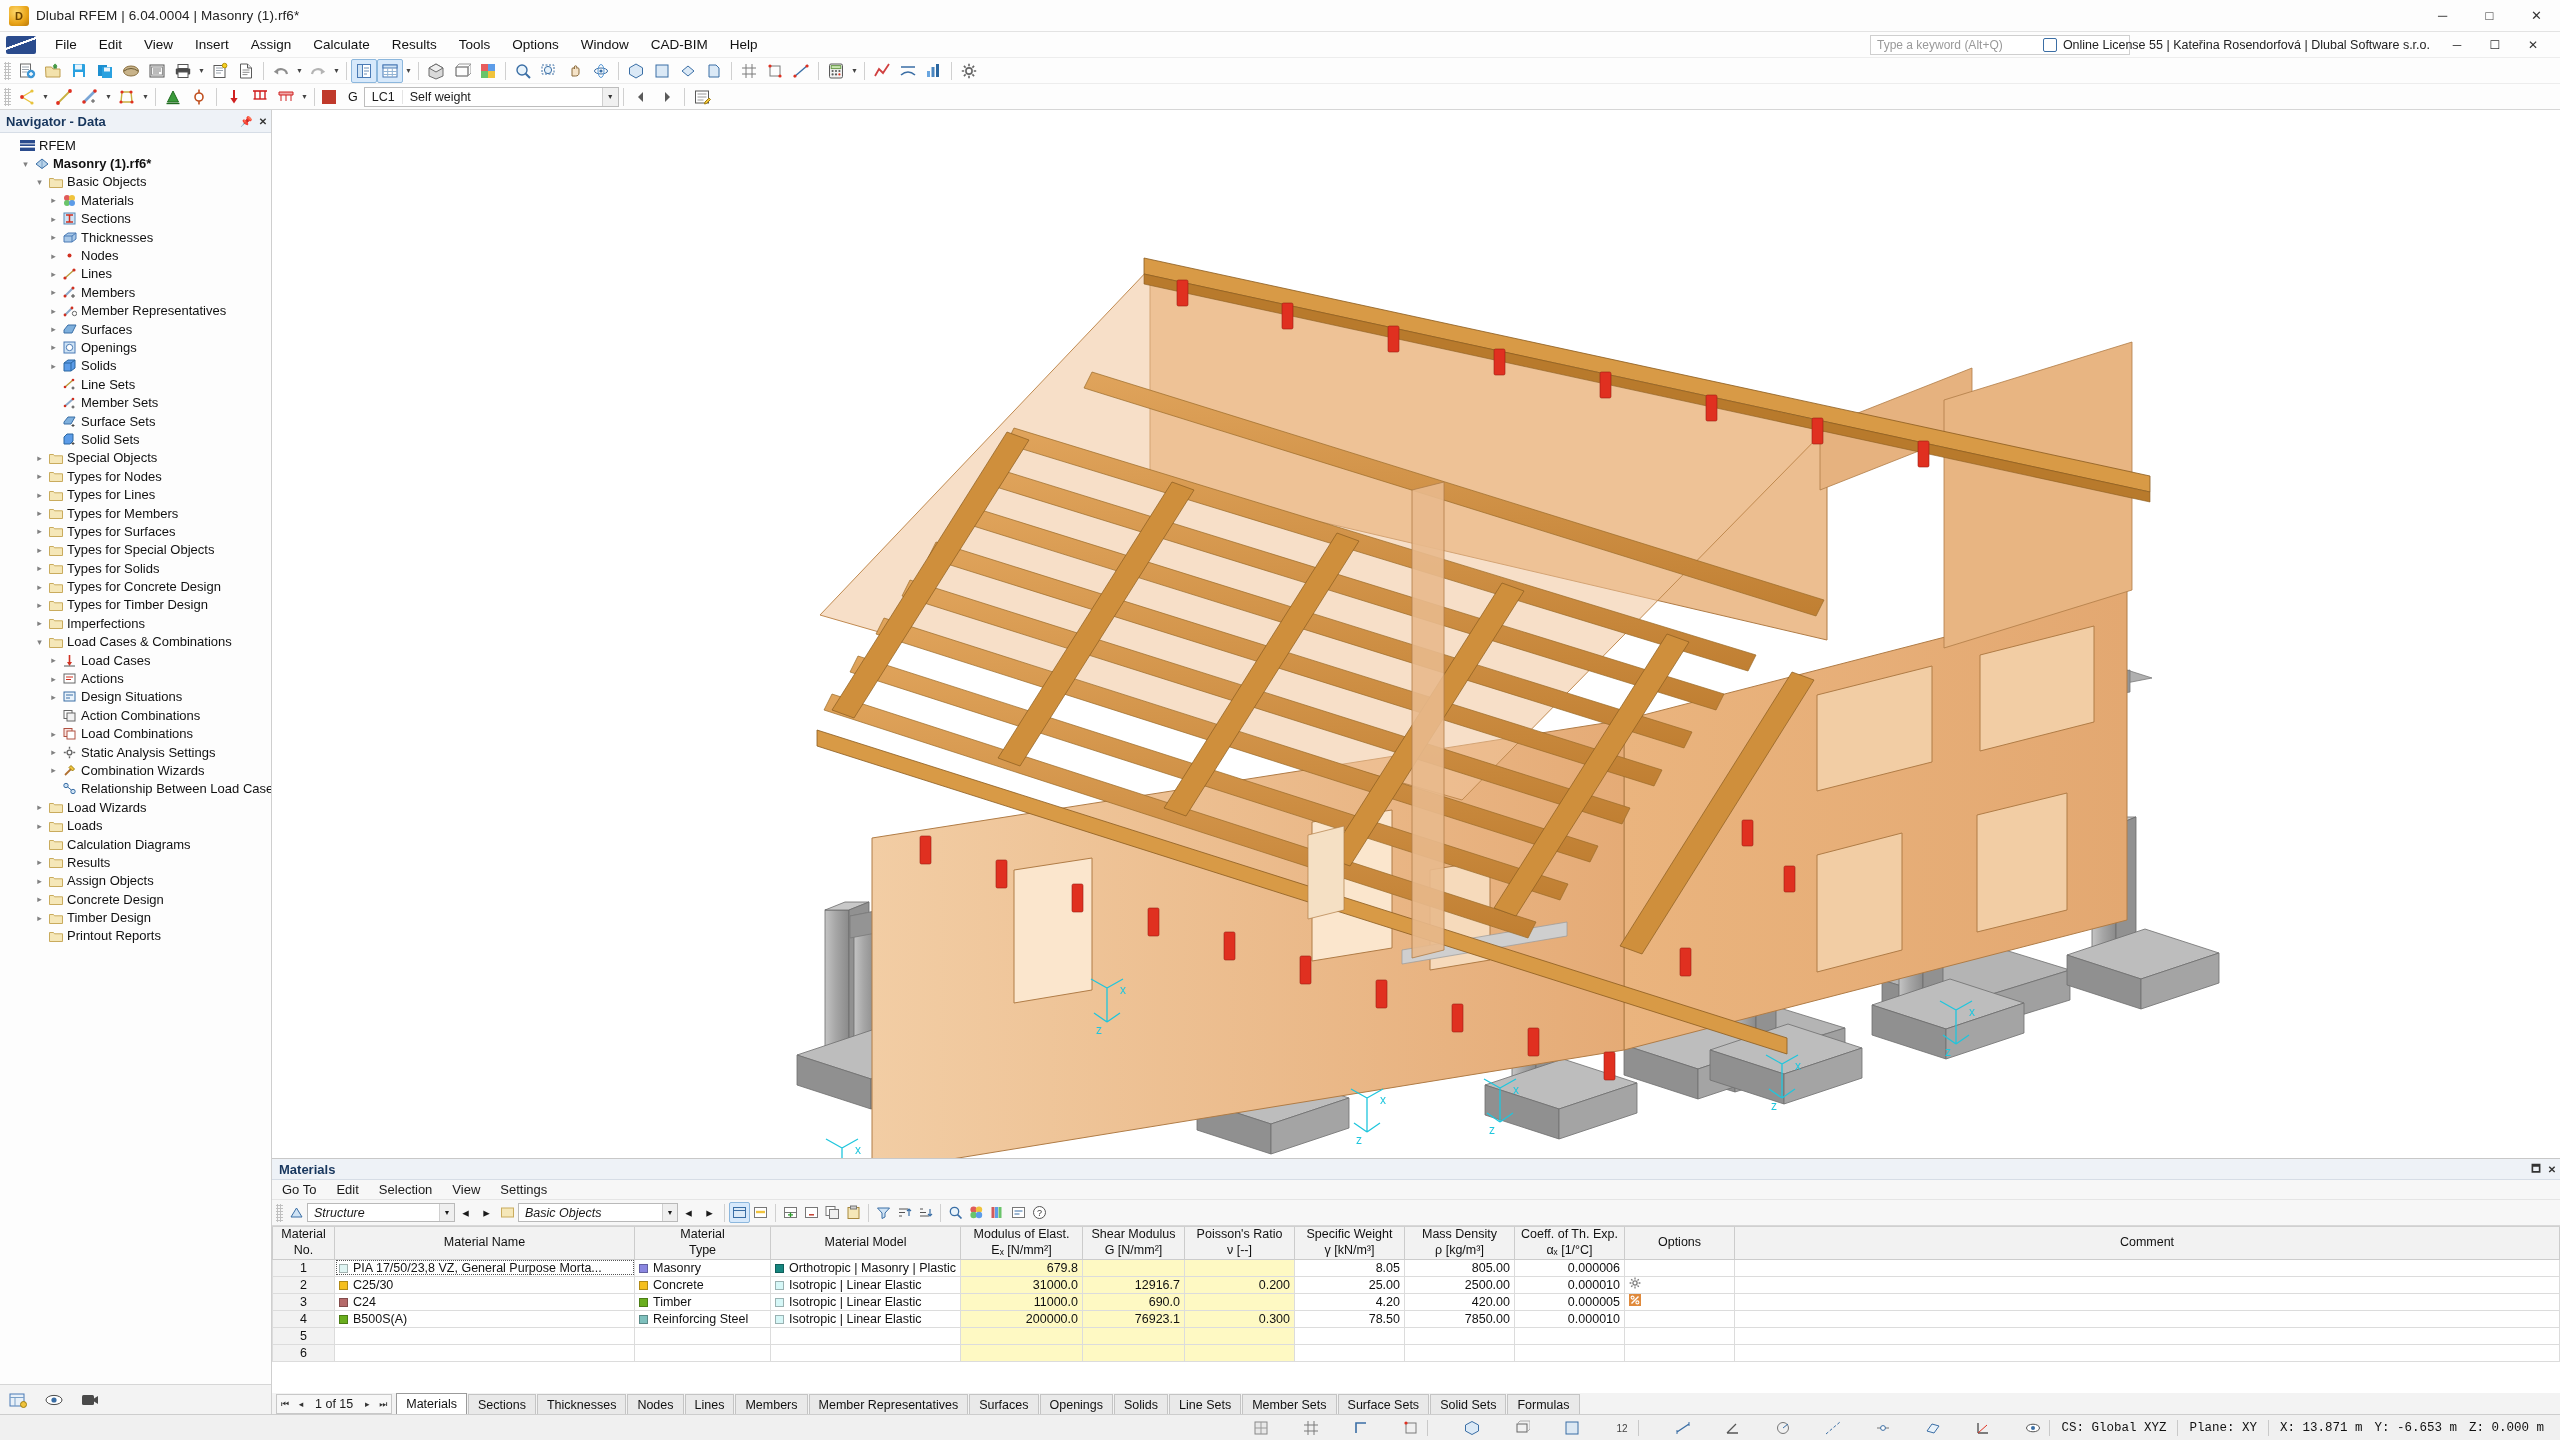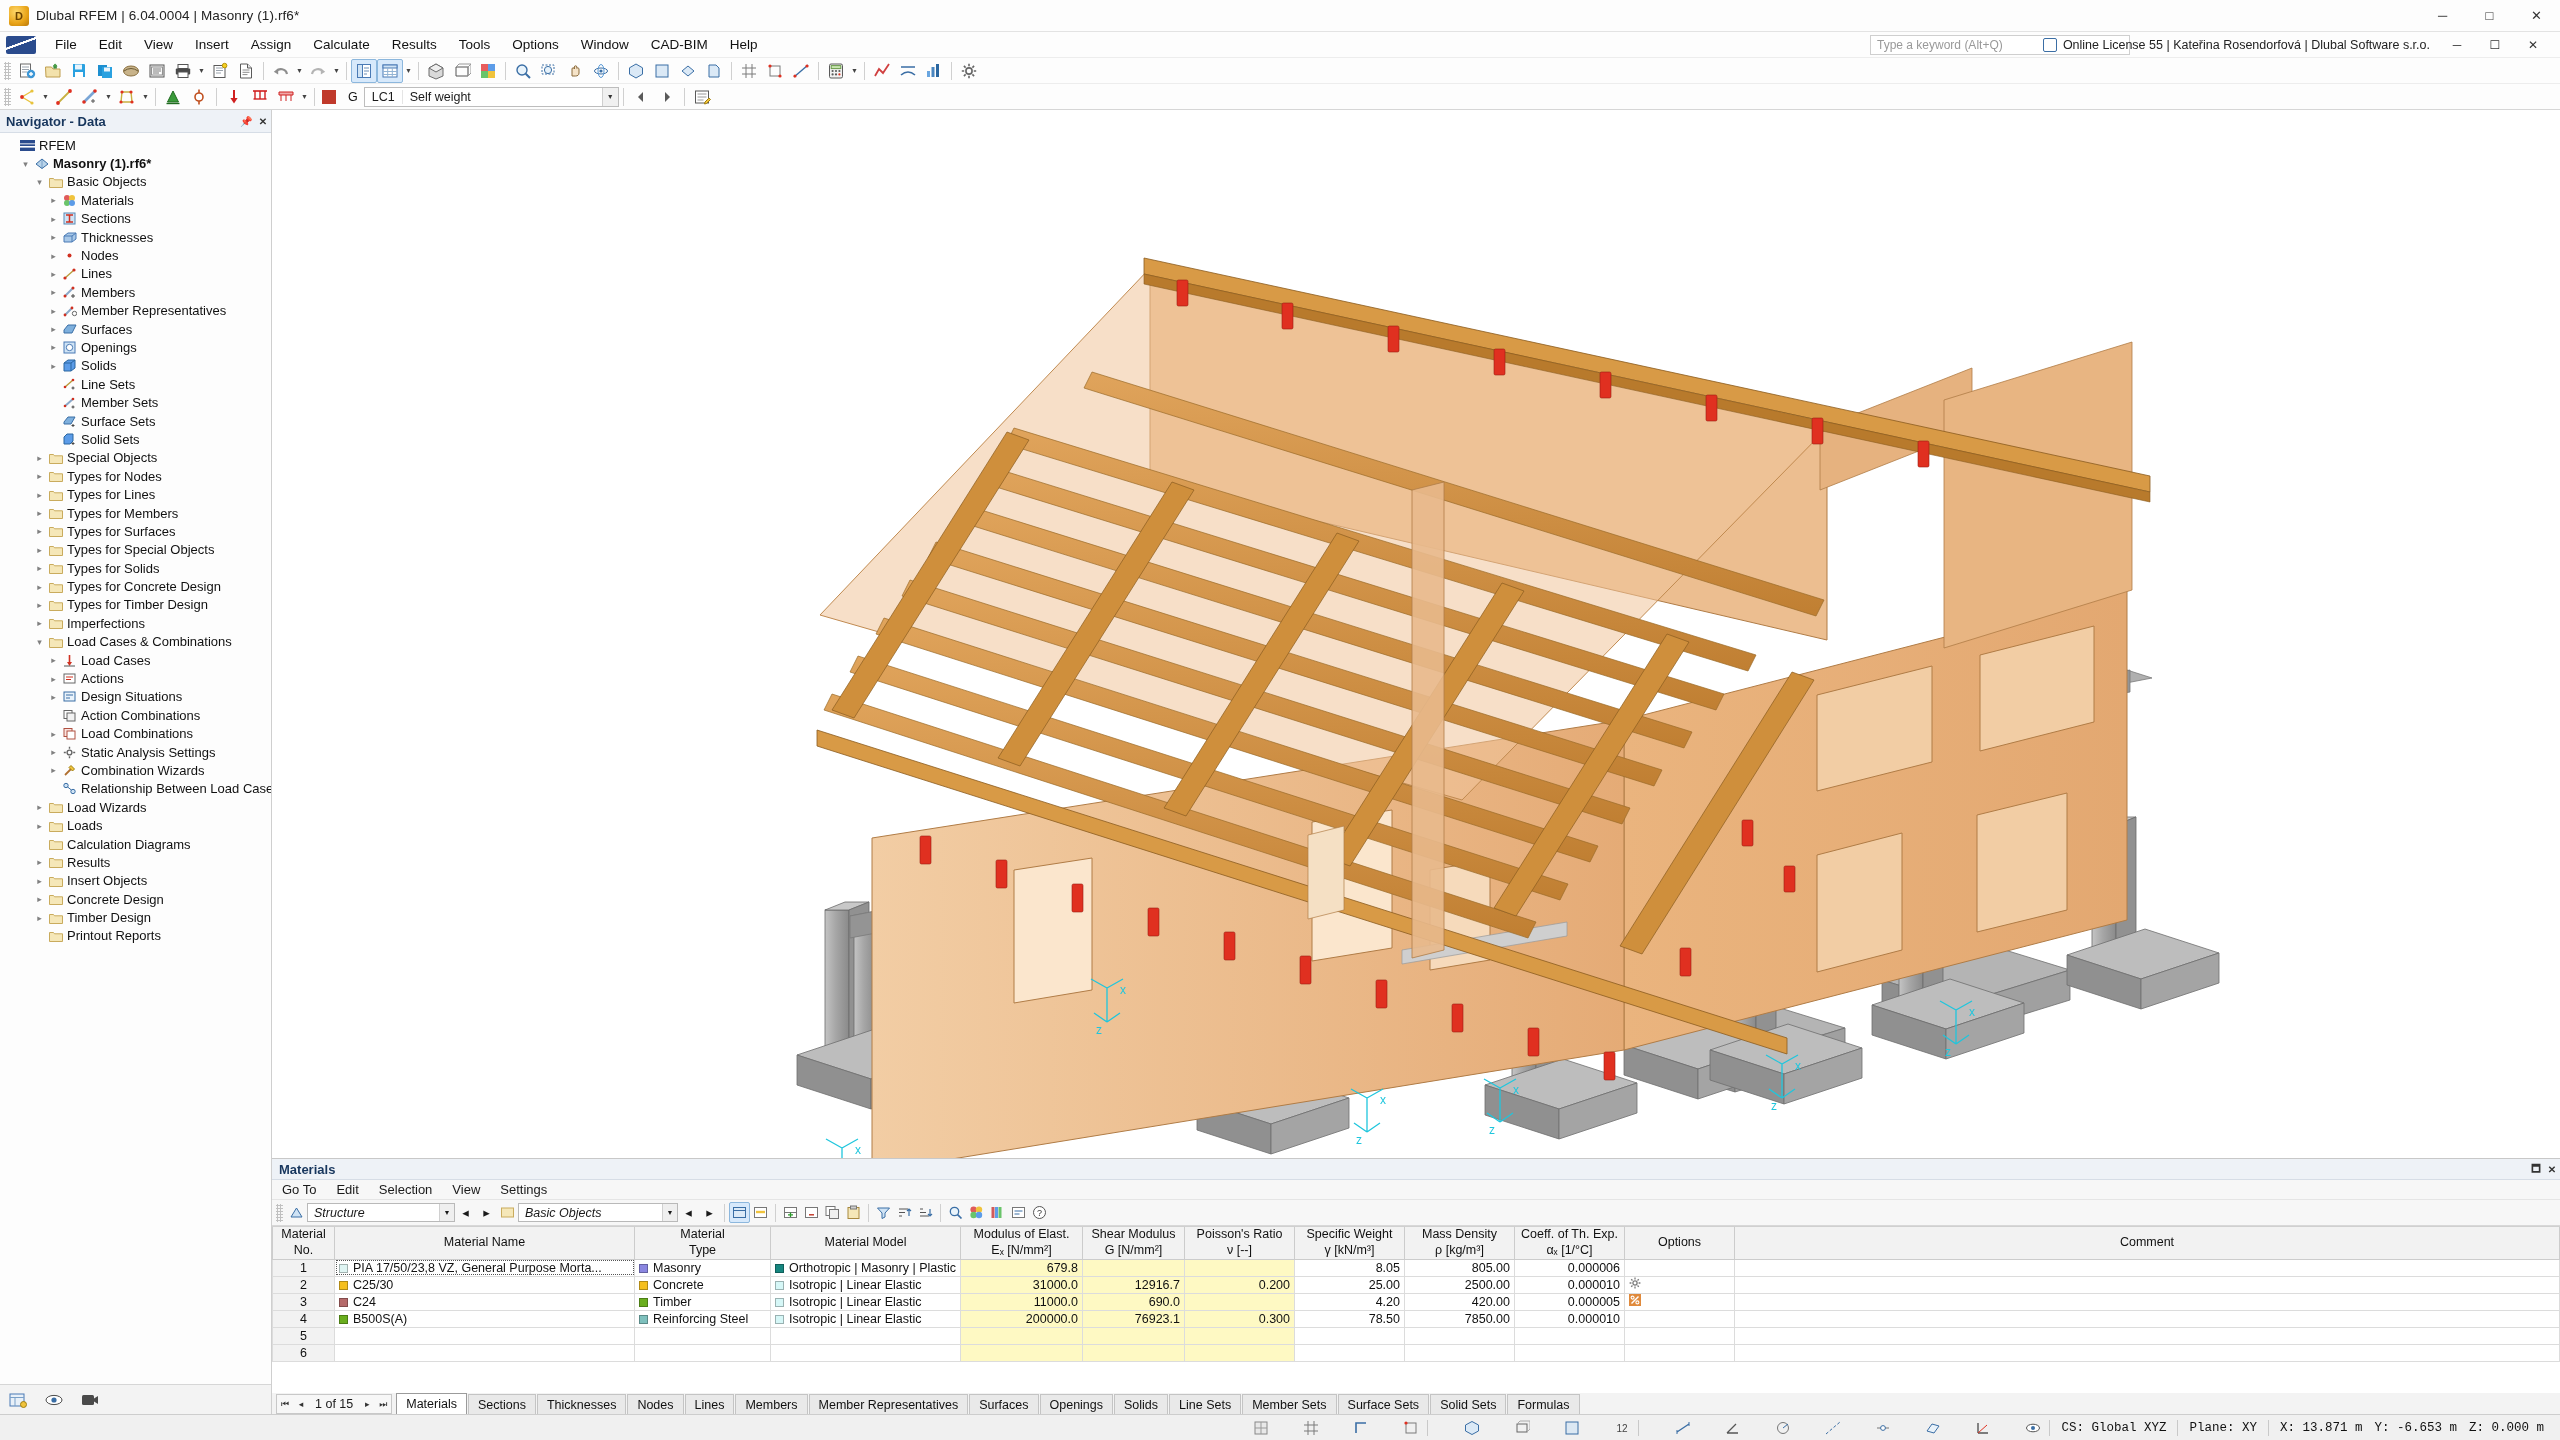--- a/index.html
+++ b/index.html
@@ -933,21 +933,21 @@
             </span>
             <span class="nlabel">Results</span>
           </div>
           <div class="nrow" style="padding-left: 32px;">
             <span class="tw" style="font-size: 9px; color: rgb(128, 128, 128);">▸</span>
             <span class="nicon">
               <svg width="14" height="12" viewBox="0 0 14 12">
                 <path d="M0.5 2.5h4l1 1.3h8v7.7h-13z" fill="#f5e7b8" stroke="#c9ab5d"></path>
               </svg>
             </span>
-            <span class="nlabel">Insert Objects</span>
+            <span class="nlabel">Assign Objects</span>
           </div>
           <div class="nrow" style="padding-left: 32px;">
             <span class="tw" style="font-size: 9px; color: rgb(128, 128, 128);">▸</span>
             <span class="nicon">
               <svg width="14" height="12" viewBox="0 0 14 12">
                 <path d="M0.5 2.5h4l1 1.3h8v7.7h-13z" fill="#f5e7b8" stroke="#c9ab5d"></path>
               </svg>
             </span>
             <span class="nlabel">Concrete Design</span>
           </div>

